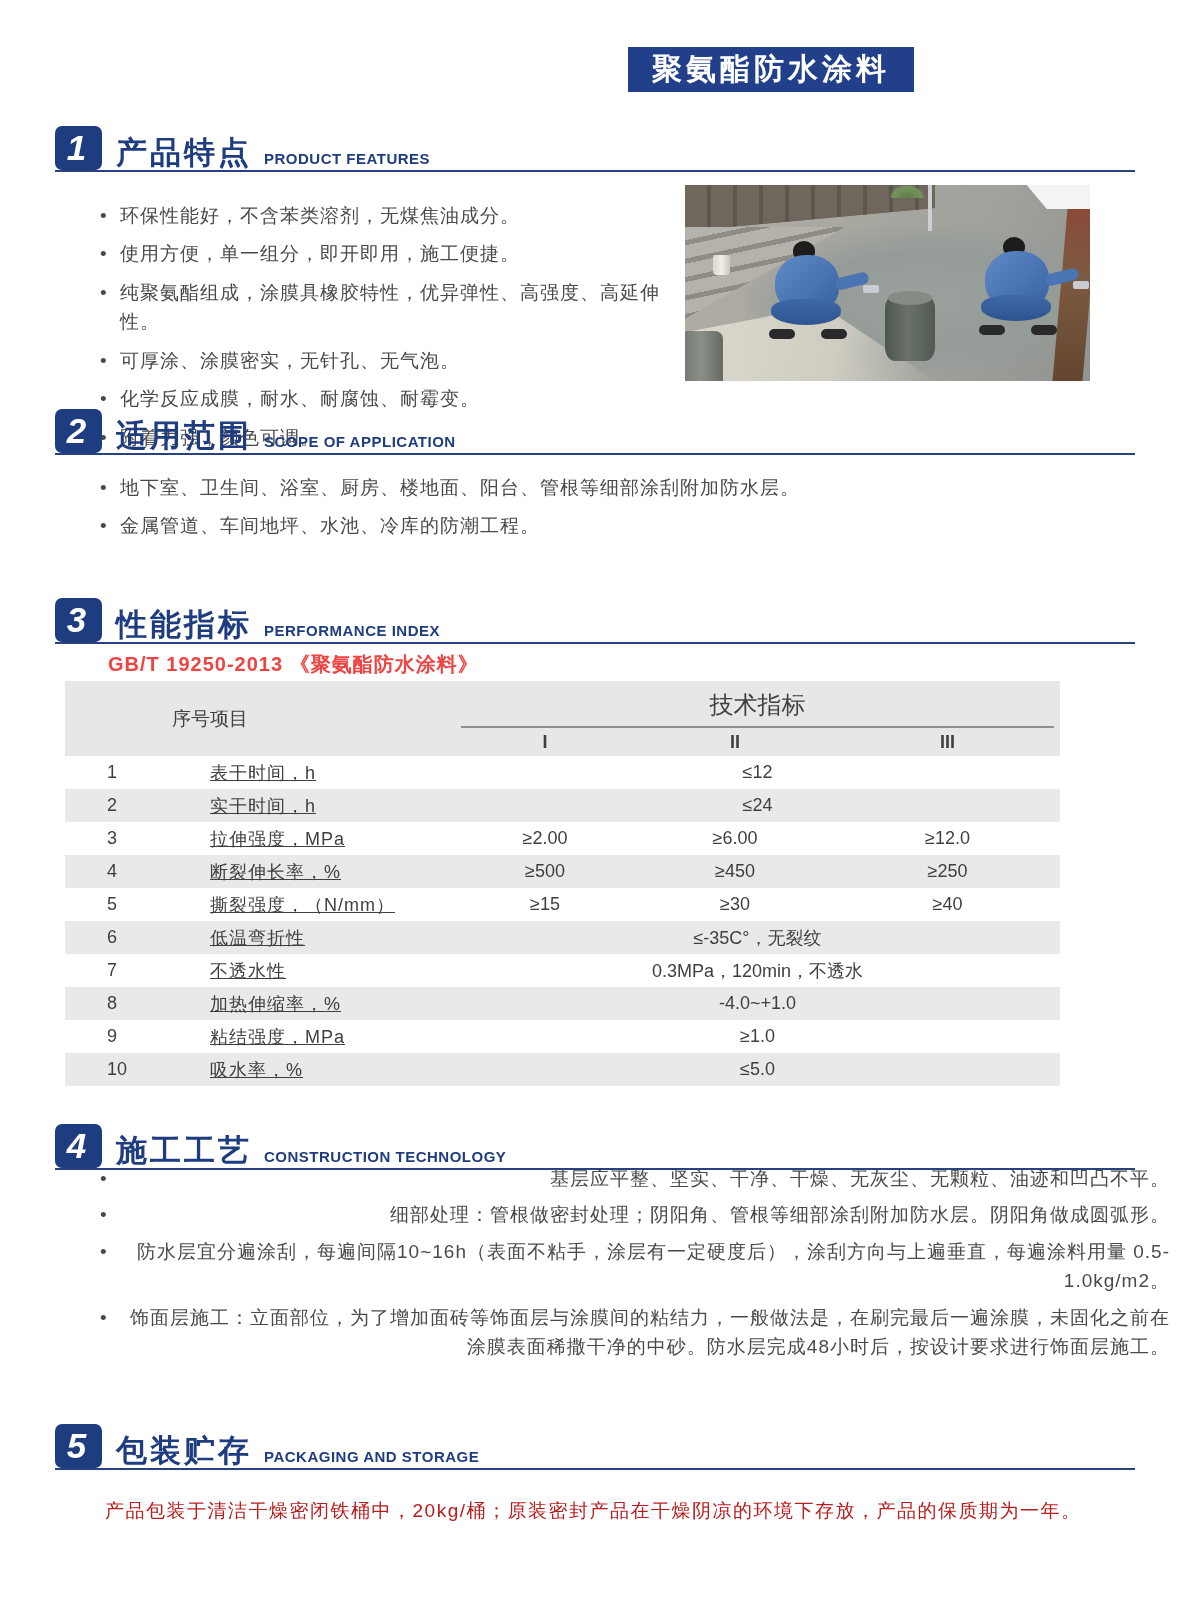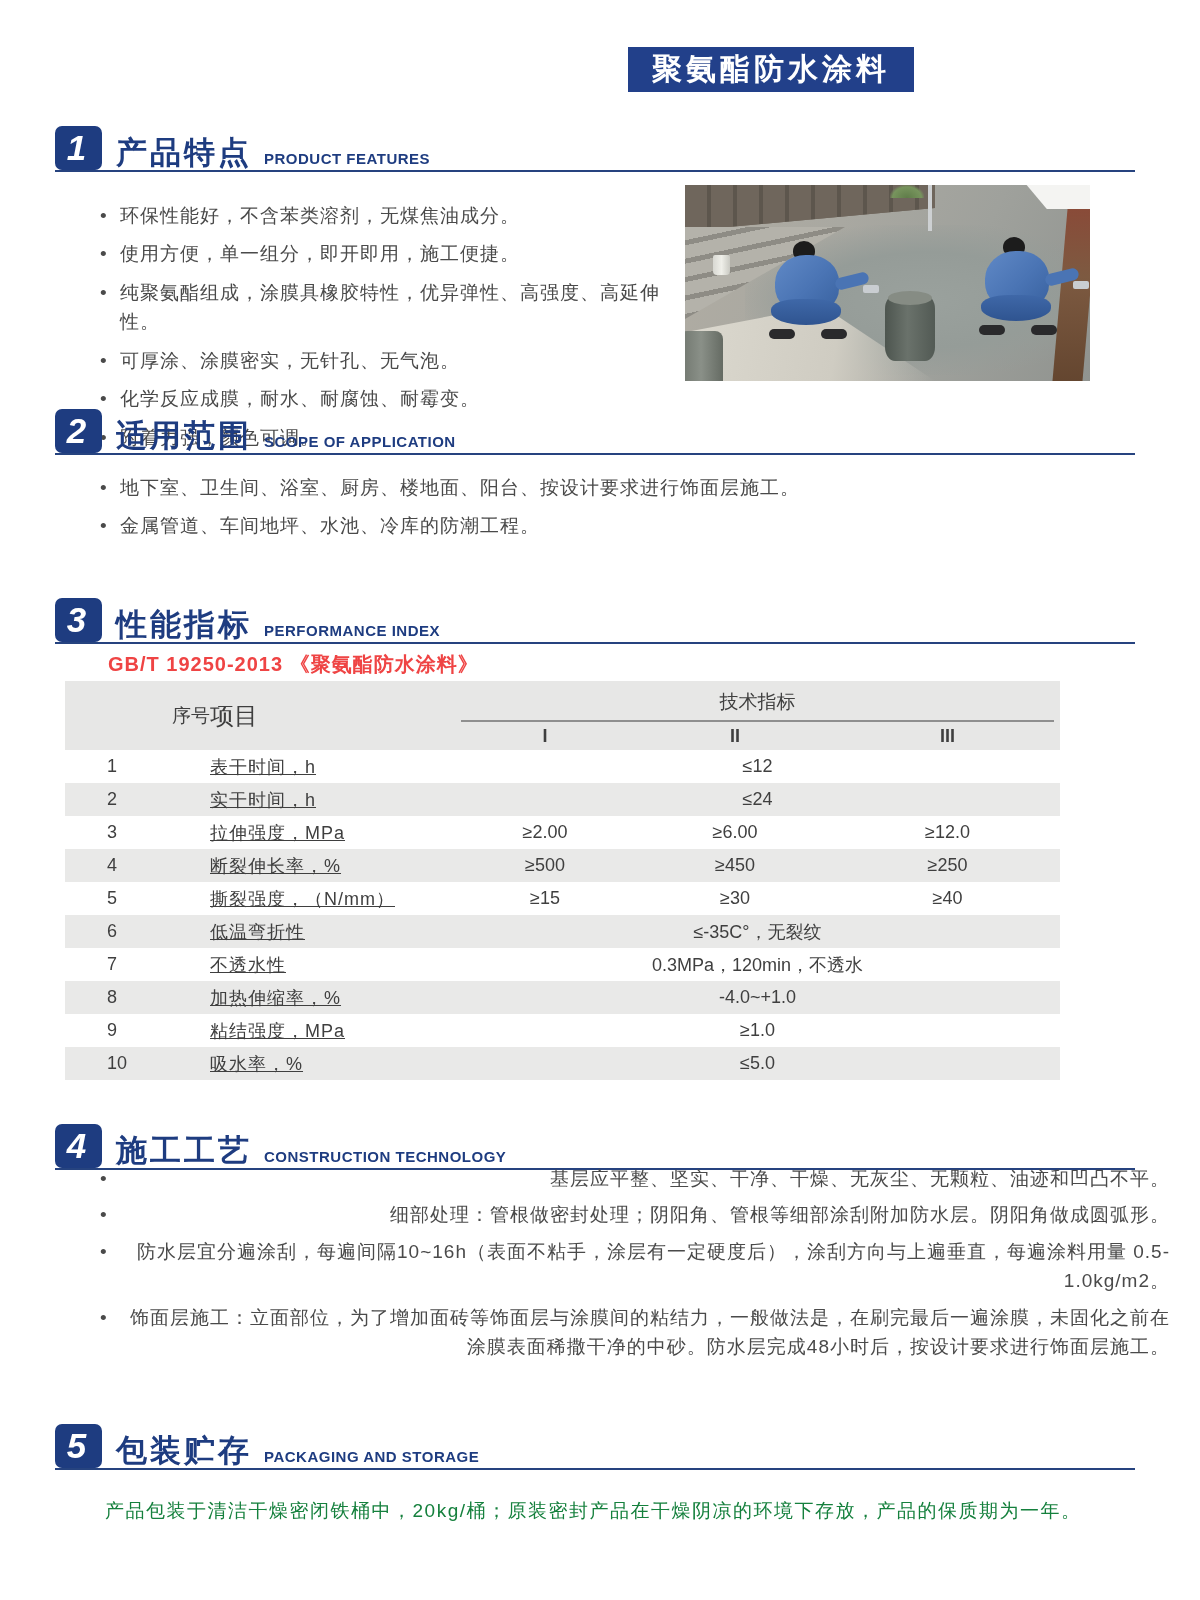--- a/index.html
+++ b/index.html
@@ -61,38 +61,38 @@
     border-collapse:collapse; table-layout:fixed;
     font-size:18px; color:#3f3f3f;
   }
   .perf-table col.c1 { width:145px; }
   .perf-table col.c2 { width:245px; }
   .perf-table col.c3 { width:180px; }
   .perf-table col.c4 { width:200px; }
   .perf-table col.c5 { width:225px; }
   .perf-table thead th { background:#e7e7e6; font-weight:normal; }
   .perf-table th.c-no  { text-align:right; padding-left:42px; font-size:19px; }
-  .perf-table th.c-item{ text-align:left; font-size:24px; }
-  .perf-table th.c-tech{ padding-top:8px; font-size:19px; }
+  .perf-table th.c-item{ text-align:left; font-size:19px; }
+  .perf-table th.c-tech{ padding-top:8px; font-size:24px; }
   .tech-label {
     display:block; text-align:center; padding-bottom:5px; margin:0 6px;
     border-bottom:2px solid #8f8f8f;
   }
   .perf-table tr.h2 th { text-align:center; font-weight:bold; height:28px; font-size:18px; }
   .perf-table tbody td { height:33px; vertical-align:middle; }
   .perf-table tbody tr:nth-child(even) { background:#e9e9e8; }
   .perf-table td.no   { text-align:left; padding-left:42px; }
   .perf-table td.item { text-align:left; letter-spacing:1px;text-decoration:underline; }
   .perf-table td.val  { text-align:center; }
   .perf-table td.span { text-align:center; }
 
   
   .pack-text {
     position:absolute; left:105px; top:1498px; width:1030px;
-    font-size:19px; color:#15803d; letter-spacing:1.5px;
+    font-size:19px; color:#b91c1c; letter-spacing:1.5px;
   }
 
   
   .photo {
     position:absolute; left:685px; top:185px; width:405px; height:196px;
     overflow:hidden;
     background:linear-gradient(115deg,#b1ada3 0%,#a9a8a1 35%,#9fa19c 65%,#90938f 100%);
   }
   .ph-wall {
     position:absolute; left:0; top:0; width:250px; height:46px;
@@ -231,21 +231,21 @@
       <div class="w-shoe-r"></div>
     </div>
   </div>
 
   <div class="sec-header" style="top:409px;">
     <div class="badge">2</div>
     <div class="sec-title-cn">适用范围</div>
     <div class="sec-title-en">SCOPE OF APPLICATION</div>
   </div>
   <div class="bullets" style="top:473px; width:1000px;">
-    <div class="bullet">地下室、卫生间、浴室、厨房、楼地面、阳台、按设计要求进行饰面层施工。</div>
+    <div class="bullet">地下室、卫生间、浴室、厨房、楼地面、阳台、管根等细部涂刮附加防水层。</div>
     <div class="bullet">金属管道、车间地坪、水池、冷库的防潮工程。</div>
   </div>
 
   <div class="sec-header" style="top:598px;">
     <div class="badge">3</div>
     <div class="sec-title-cn">性能指标</div>
     <div class="sec-title-en">PERFORMANCE INDEX</div>
   </div>
   <div class="std-line">GB/T 19250-2013 《聚氨酯防水涂料》</div>
 

